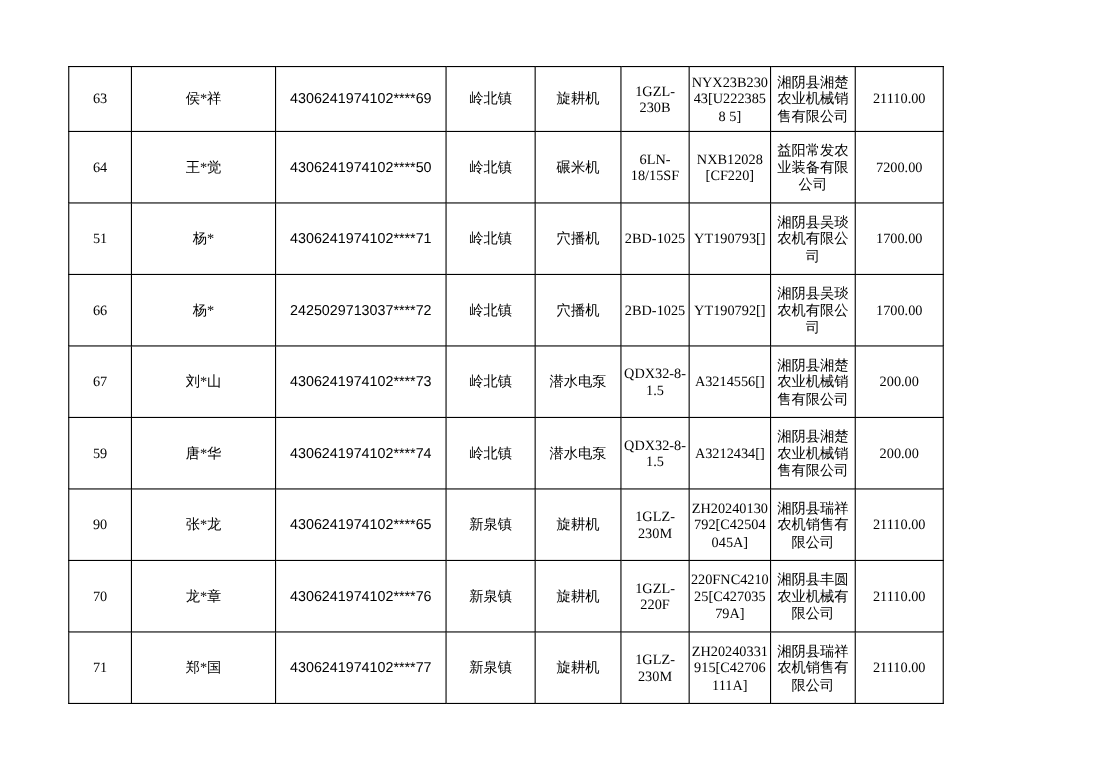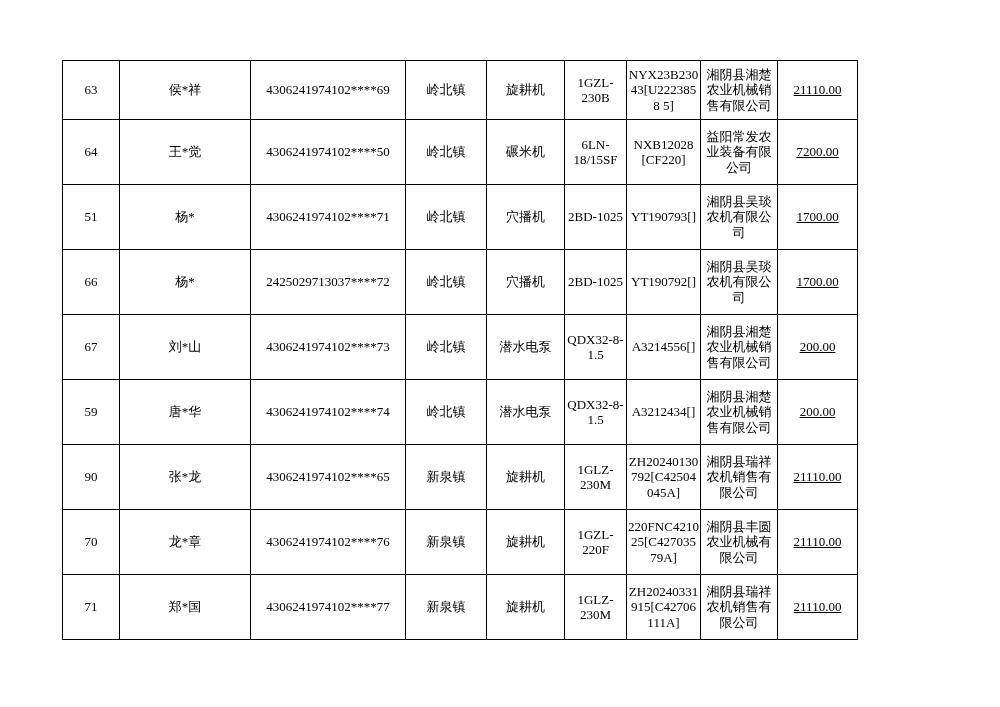--- a/index.html
+++ b/index.html
@@ -49,42 +49,41 @@
   col.c-model  { width: 62px; }
   col.c-code   { width: 74px; }
   col.c-dealer { width: 77px; }
   col.c-amount { width: 80px; }
 
   .cell-no, .cell-town, .cell-type, .cell-name {
     font-size: 13.5px;
     margin-left: 15px;
   }
   .cell-id {
-    font-family: Liberation Serif, serif;
+    font-family: Liberation Sans, sans-serif;
     font-size: 13px;
     letter-spacing: 0px;
   }
   .cell-model {
     font-size: 12.5px;
     line-height: 1.2;
     margin-left: 32px;
   }
   .cell-code {
     font-size: 12.5px;
     line-height: 1.2;
     word-break: break-all;
   }
   .cell-dealer {
     font-size: 12.5px;
     line-height: 1.18;
     word-break: break-all;
   }
   .cell-amount {
     font-size: 13px;
-    text-decoration: underline;
   }
   tr.row-63 td { height: 54px; }
   tr.row-64 td { height: 60px; }
   tr.row-65 td { height: 60px; }
   tr.row-66 td { height: 60px; }
   tr.row-67 td { height: 60px; }
   tr.row-68 td { height: 60px; }
   tr.row-69 td { height: 60px; }
   tr.row-70 td { height: 60px; }
   tr.row-71 td { height: 60px; }

